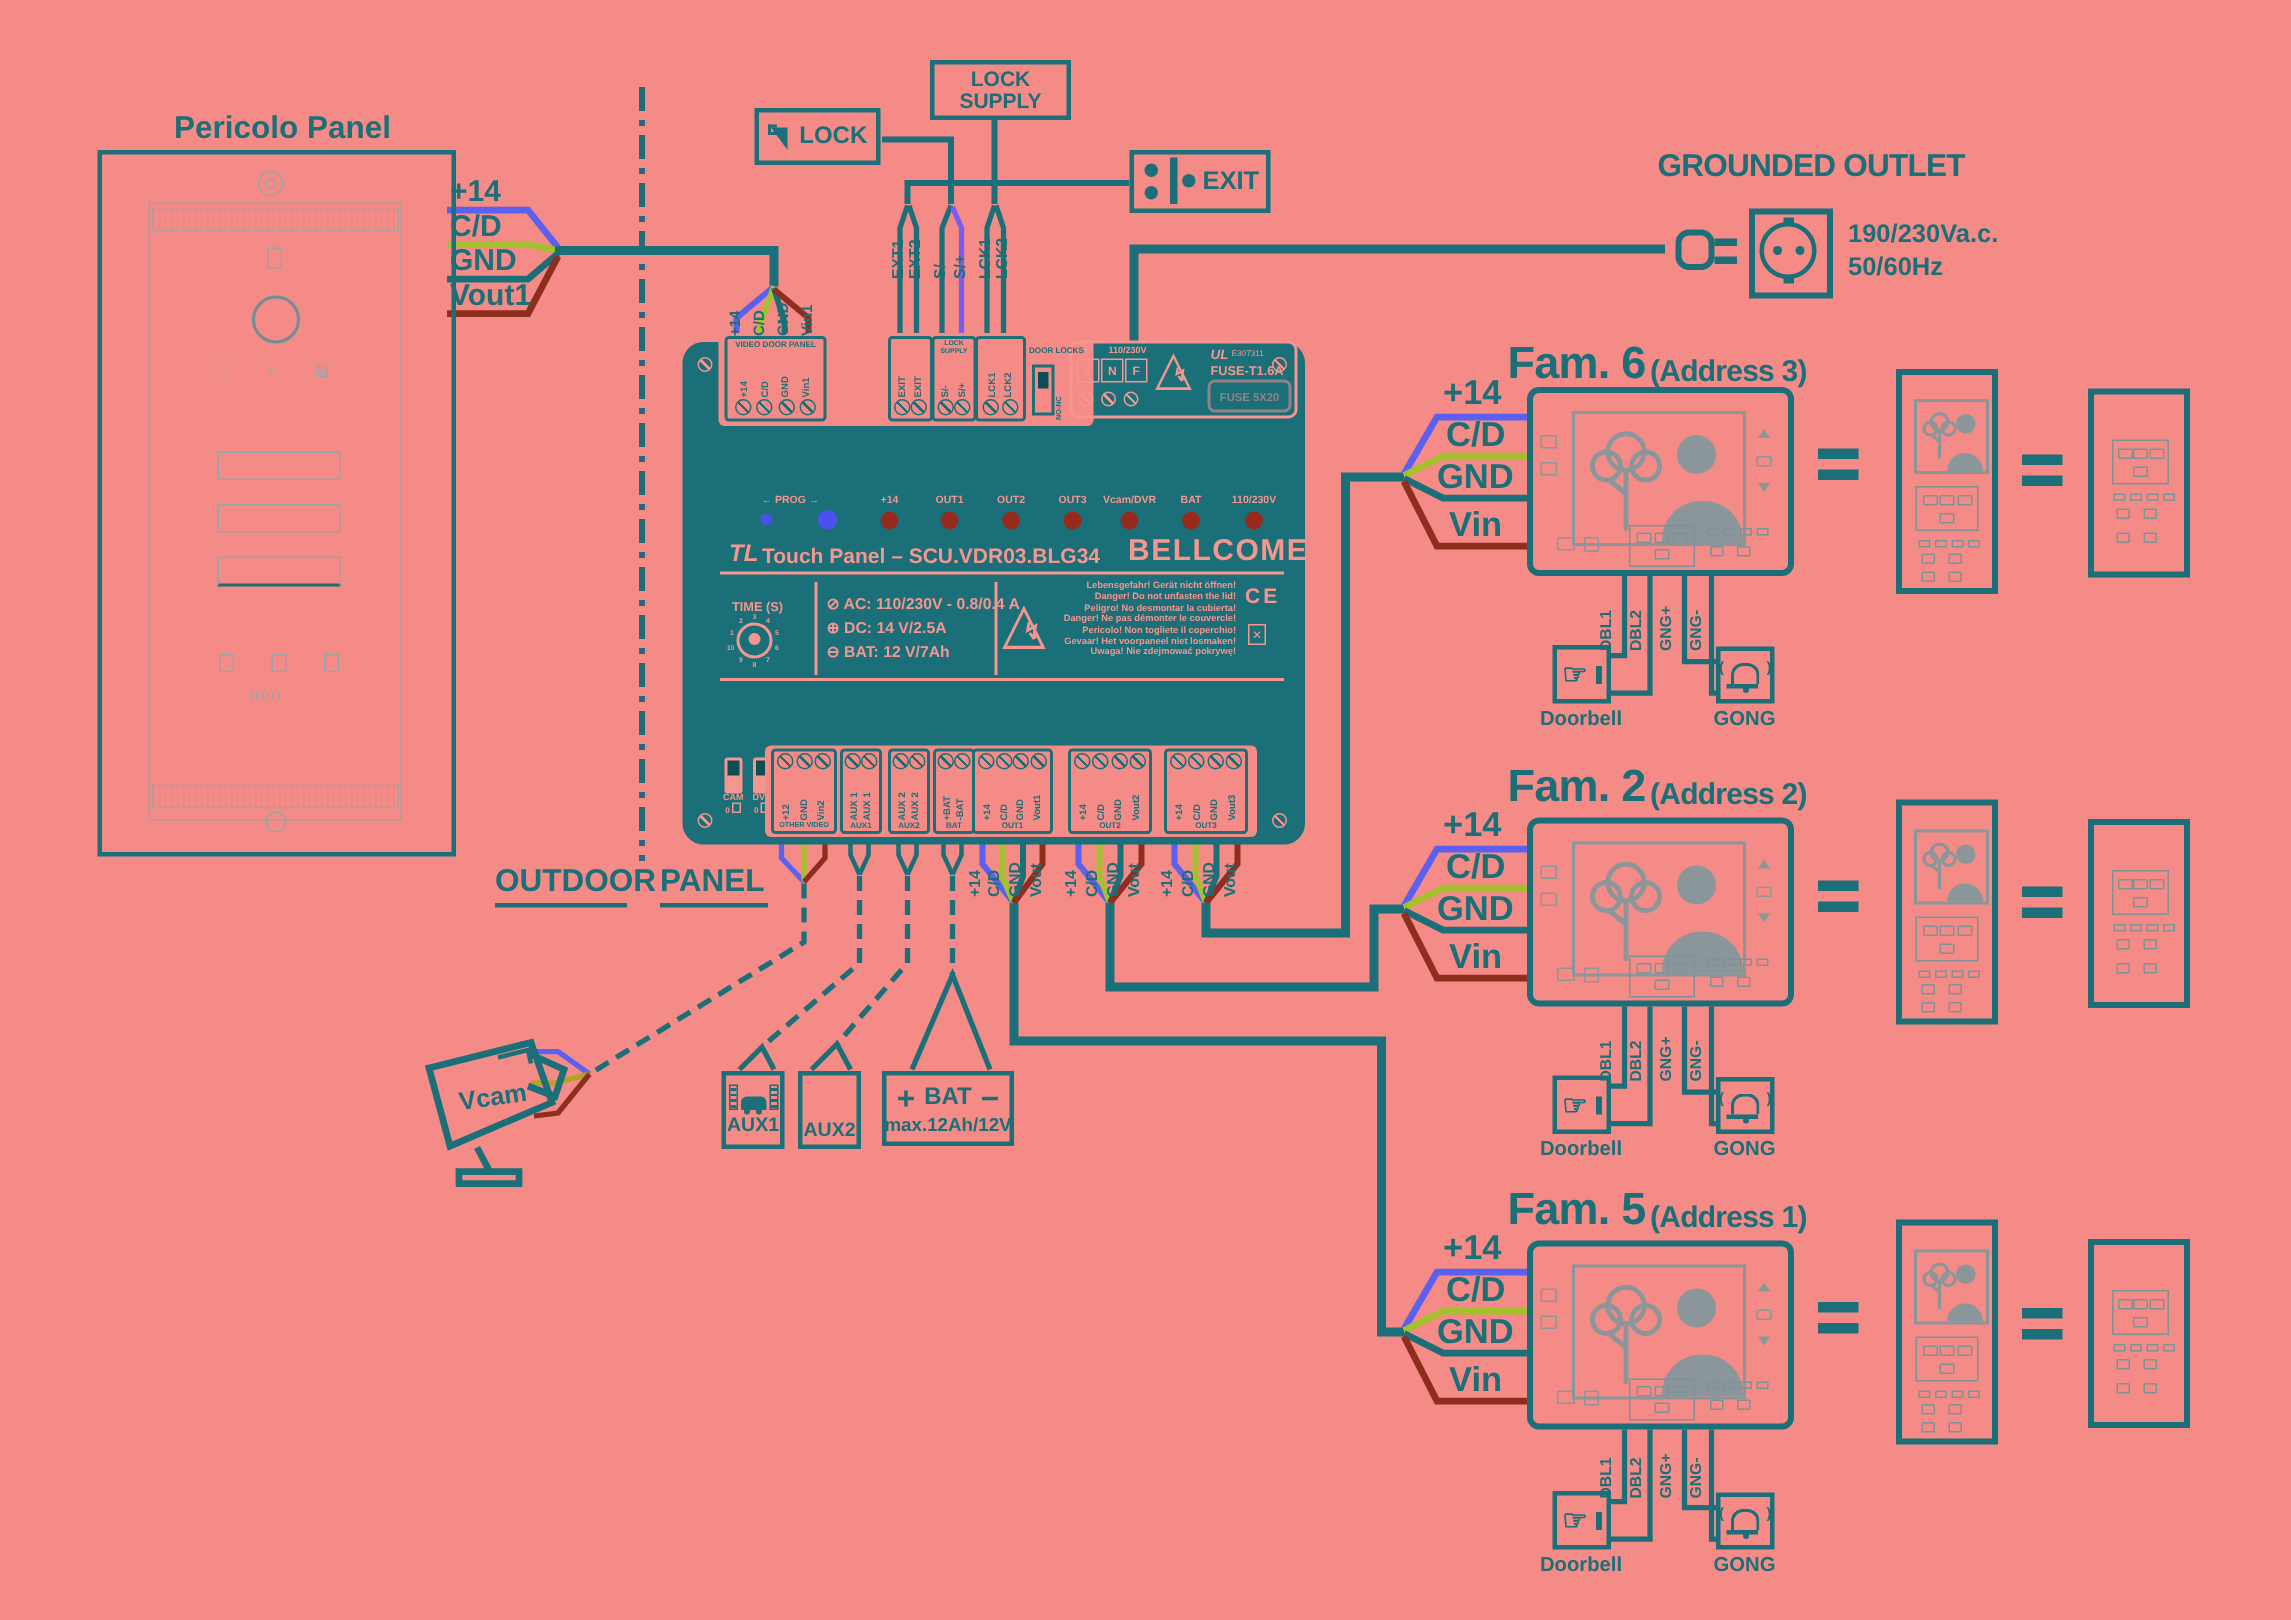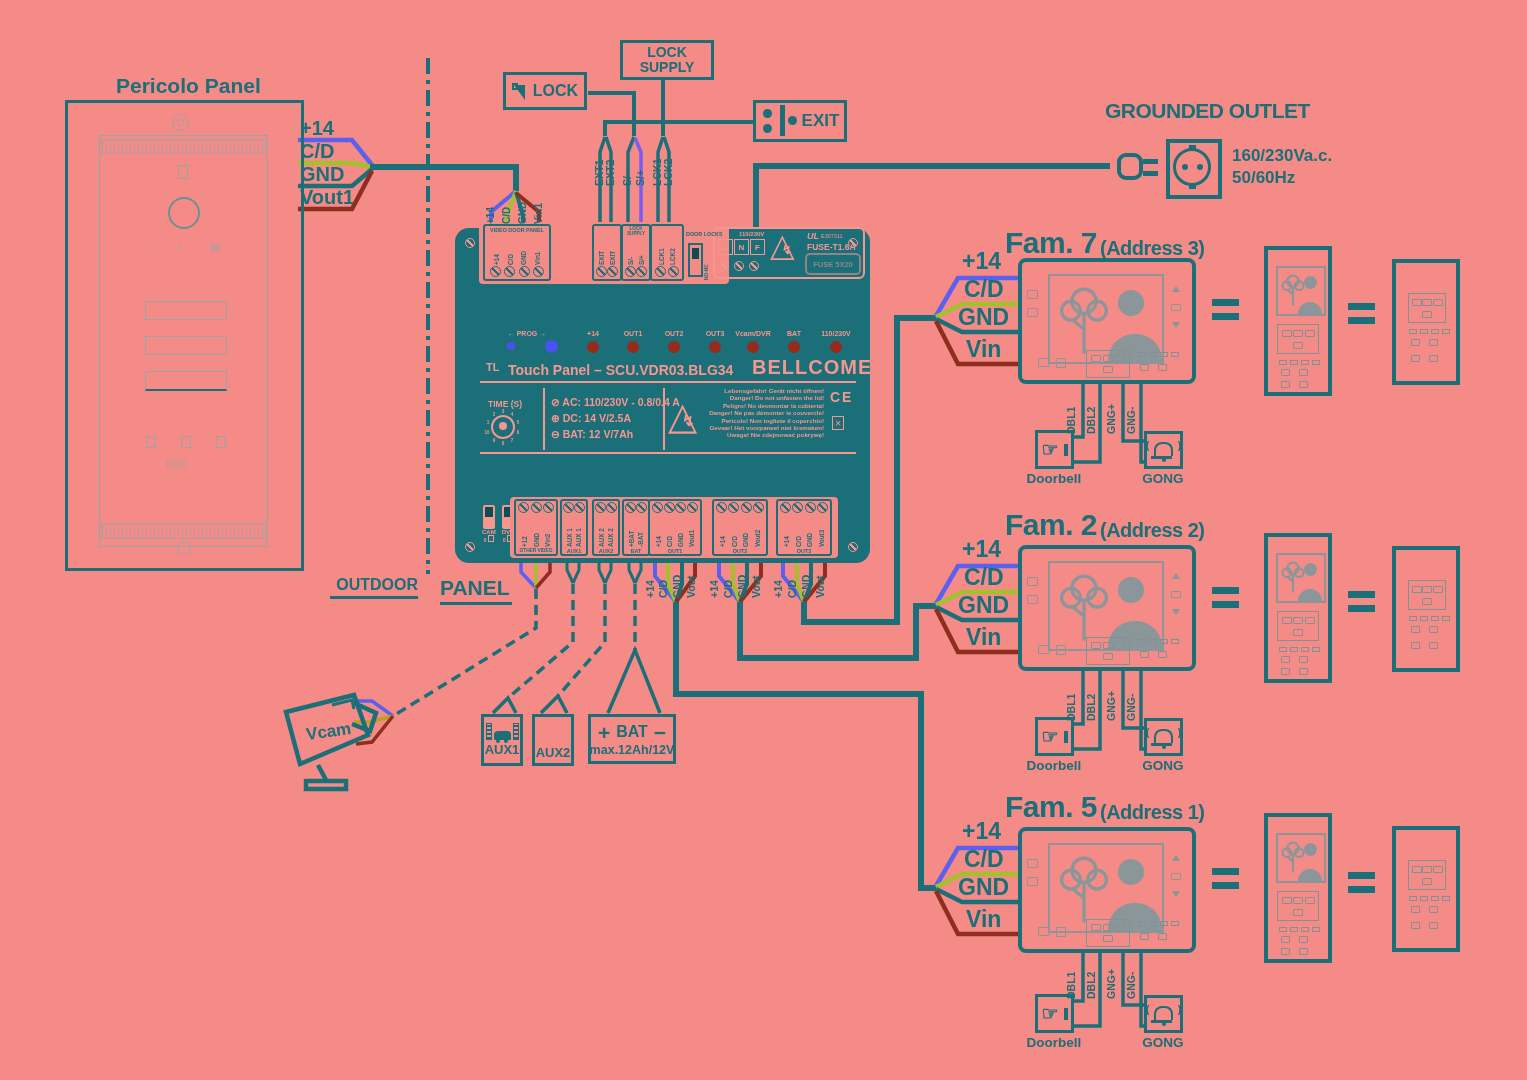--- a/index.html
+++ b/index.html
@@ -223,21 +223,21 @@
   <div class="ab" style="left:98px;top:355px;font-size:9px;color:var(--gry2);letter-spacing:1px">((o))</div>
   <div class="ab" style="left:33px;top:420px;width:163px;height:14px;border:1px solid var(--gry2);background:repeating-linear-gradient(90deg,var(--gry2) 0 1px,transparent 1px 4px);opacity:.7"></div>
   <div class="ab" style="left:109px;top:438px;width:12px;height:12px;border:1.3px solid var(--gry2);border-radius:50%"></div>
 </div>
 
 <div class="wlab" style="left:300px;top:118px;font-size:20px">+14</div>
 <div class="wlab" style="left:300px;top:141px;font-size:20px">C/D</div>
 <div class="wlab" style="left:300px;top:164px;font-size:20px">GND</div>
 <div class="wlab" style="left:300px;top:187px;font-size:20px">Vout1</div>
 
-<div class="ab z2 tlc b" style="left:330px;top:576px;width:88px;font-size:16px;text-align:right;border-bottom:3px solid var(--tl);padding-bottom:2px">OUTDOOR</div>
+<div class="ab z2 tlc b" style="left:330px;top:576px;width:88px;font-size:21px;text-align:left;border-bottom:3px solid var(--tl);padding-bottom:2px">OUTDOOR</div>
 <div class="ab z2 tlc b" style="left:440px;top:576px;width:72px;font-size:21px;border-bottom:3px solid var(--tl);padding-bottom:2px">PANEL</div>
 
 <div class="obox" style="left:503px;top:72px;width:84px;height:38px;font-size:16px">
   <span class="lockico">
         <i class="tri"></i>
         <i class="hk"></i>
       </span>
   <span>LOCK</span>
 </div>
 <div class="obox" style="left:620px;top:40px;width:94px;height:40px;font-size:14px;line-height:15px;flex-direction:column;gap:0">
@@ -258,21 +258,21 @@
 <div class="ab z2" style="left:1117px;top:153px;width:26px;height:27px;border:4px solid var(--tl);border-radius:9px;box-sizing:border-box"></div>
 <div class="ab z2" style="left:1143px;top:159px;width:15px;height:5px;background:var(--tl)"></div>
 <div class="ab z2" style="left:1143px;top:171px;width:15px;height:5px;background:var(--tl)"></div>
 <div class="ab z2" style="left:1166px;top:139px;width:56px;height:60px;border:4px solid var(--tl);box-sizing:border-box">
   <div class="ab" style="left:3px;top:5px;width:38px;height:38px;border:3.5px solid var(--tl);border-radius:50%;box-sizing:border-box"></div>
   <div class="ab" style="left:12px;top:21px;width:6px;height:6px;background:var(--tl);border-radius:50%"></div>
   <div class="ab" style="left:27px;top:21px;width:6px;height:6px;background:var(--tl);border-radius:50%"></div>
   <div class="ab" style="left:19px;top:2px;width:7px;height:4px;background:var(--tl)"></div>
   <div class="ab" style="left:19px;top:42px;width:7px;height:4px;background:var(--tl)"></div>
 </div>
-<div class="ab z2 tlc b" style="left:1232px;top:146px;font-size:17px">160/230Va.c.</div>
+<div class="ab z2 tlc b" style="left:1232px;top:146px;font-size:17px">190/230Va.c.</div>
 <div class="ab z2 tlc b" style="left:1232px;top:168px;font-size:17px">50/60Hz</div>
 
 <div class="unit">
   <i class="sscrew ab" style="left:10px;top:10px"></i>
   <i class="sscrew ab" style="left:393px;top:10px"></i>
   <i class="sscrew ab" style="left:10px;top:314px"></i>
   <i class="sscrew ab" style="left:393px;top:314px"></i>
 </div>
 
 <div class="strip" style="left:479px;top:222px;width:250px;height:62px"></div>
@@ -376,21 +376,21 @@
 <i class="led" style="left:507px;top:342px;width:8px;height:8px;background:#4a52ee"></i>
 <i class="led" style="left:545px;top:340px;width:13px;height:13px;background:#4a52ee"></i>
 <i class="led" style="left:587px;top:341px;width:12px;height:12px;background:#962a1c"></i>
 <i class="led" style="left:627px;top:341px;width:12px;height:12px;background:#962a1c"></i>
 <i class="led" style="left:668px;top:341px;width:12px;height:12px;background:#962a1c"></i>
 <i class="led" style="left:709px;top:341px;width:12px;height:12px;background:#962a1c"></i>
 <i class="led" style="left:747px;top:341px;width:12px;height:12px;background:#962a1c"></i>
 <i class="led" style="left:788px;top:341px;width:12px;height:12px;background:#962a1c"></i>
 <i class="led" style="left:830px;top:341px;width:12px;height:12px;background:#962a1c"></i>
 
-<span class="ab z2 b" style="left:486px;top:361px;font-size:11px;color:var(--sal);">TL</span>
+<span class="ab z2 b" style="left:486px;top:361px;font-size:16px;color:var(--sal);font-style:italic">TL</span>
 <span class="ab z2 b" style="left:508px;top:362px;font-size:14px;color:var(--sal)">Touch Panel – SCU.VDR03.BLG34</span>
 <span class="ab z2 b" style="left:752px;top:356px;font-size:20px;color:var(--sal);letter-spacing:1px">BELLCOME</span>
 <div class="salline" style="left:480px;top:381px;width:376px;height:2px"></div>
 <div class="salline" style="left:480px;top:452px;width:376px;height:2px"></div>
 <div class="salline" style="left:543px;top:388px;width:1.5px;height:62px"></div>
 <div class="salline" style="left:663px;top:388px;width:1.5px;height:62px"></div>
 
 <span class="ab z2 b" style="left:488px;top:399px;font-size:8.5px;color:var(--sal)">TIME (S)</span>
 <div class="ab z2" style="left:491px;top:415px;width:24px;height:24px;border:2.5px solid var(--sal);border-radius:50%;box-sizing:border-box">
   <div style="width:8px;height:8px;background:var(--sal);border-radius:50%;margin:5px auto"></div>
@@ -558,21 +558,21 @@
 </div>
 <div class="obox" style="left:588px;top:714px;width:88px;height:50px;flex-direction:column;gap:0;border-width:3px">
   <div style="display:flex;align-items:center;gap:6px;line-height:1">
     <span style="font-size:21px">+</span>
     <span style="font-size:16px">BAT</span>
     <span style="font-size:21px">−</span>
   </div>
   <span style="font-size:12.5px">max.12Ah/12V</span>
 </div>
 
-<div class="famname" style="left:1005px;top:226px">Fam. 7</div>
+<div class="famname" style="left:1005px;top:226px">Fam. 6</div>
 <div class="famaddr" style="left:1100px;top:237px">(Address 3)</div>
 <div class="wlab" style="left:962px;top:250px;font-size:23px">+14</div>
 <div class="wlab" style="left:964px;top:278px;font-size:23px">C/D</div>
 <div class="wlab" style="left:958px;top:306px;font-size:23px">GND</div>
 <div class="wlab" style="left:966px;top:338px;font-size:23px">Vin</div>
 
 <div class="monitor" style="left:1018px;top:258px">
   <div class="mscreen">
     <svg width="56" height="76" style="position:absolute;left:6px;top:6px" viewBox="0 0 60 80">
       <g stroke="#8b969a" stroke-width="3.5" fill="none">

